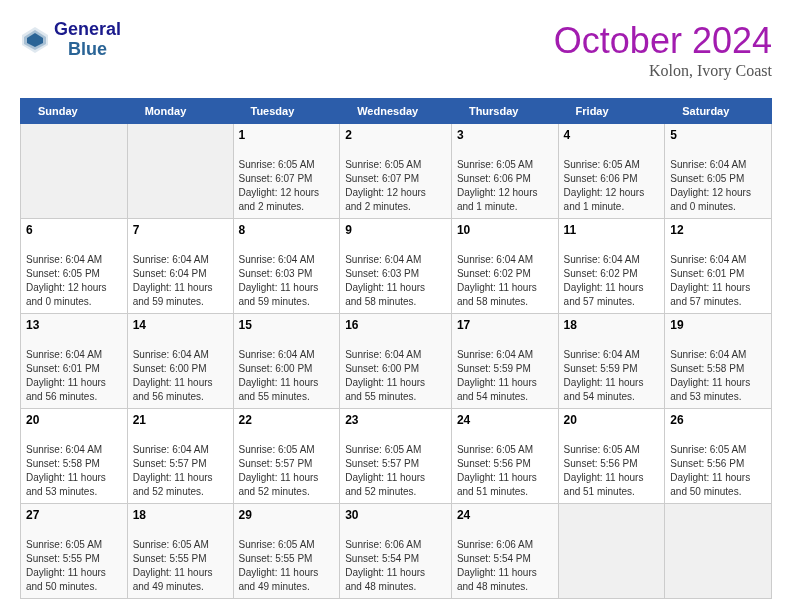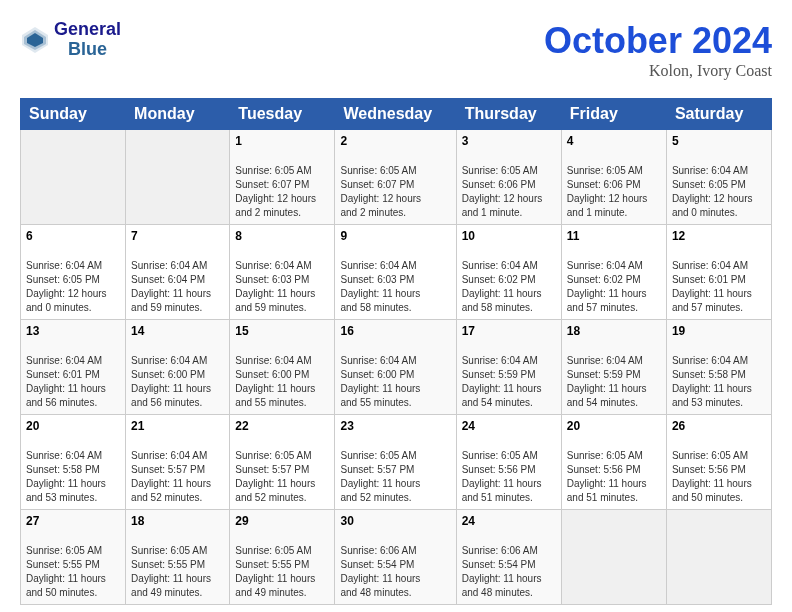--- a/index.html
+++ b/index.html
@@ -32,39 +32,39 @@
     .logo-icon {
       width: 30px;
       height: 30px;
       margin-right: 4px;
     }
     .title-area {
       text-align: right;
     }
     .month-title {
       font-size: 36px;
-      font-weight: bold;
-      color: #1d4ed8;
+      font-weight: normal;
+      color: #a21caf;
     }
     .location-title {
       font-size: 16px;
       color: #555;
       font-family: Liberation Serif, serif;
     }
     .calendar-table {
       width: 100%;
       border-collapse: collapse;
       font-size: 11px;
     }
     .calendar-table th {
       background-color: #2c5daa;
       color: #fff;
-      padding: 6px 8px;
+      padding: 6px 17px;
       text-align: left;
-      font-size: 16px;
+      font-size: 11px;
       border: 1px solid #2c5daa;
     }
     .calendar-table td {
       border: 1px solid #ccc;
       padding: 4px 5px;
       vertical-align: top;
       min-height: 80px;
       height: 80px;
       background: #fff;
     }

